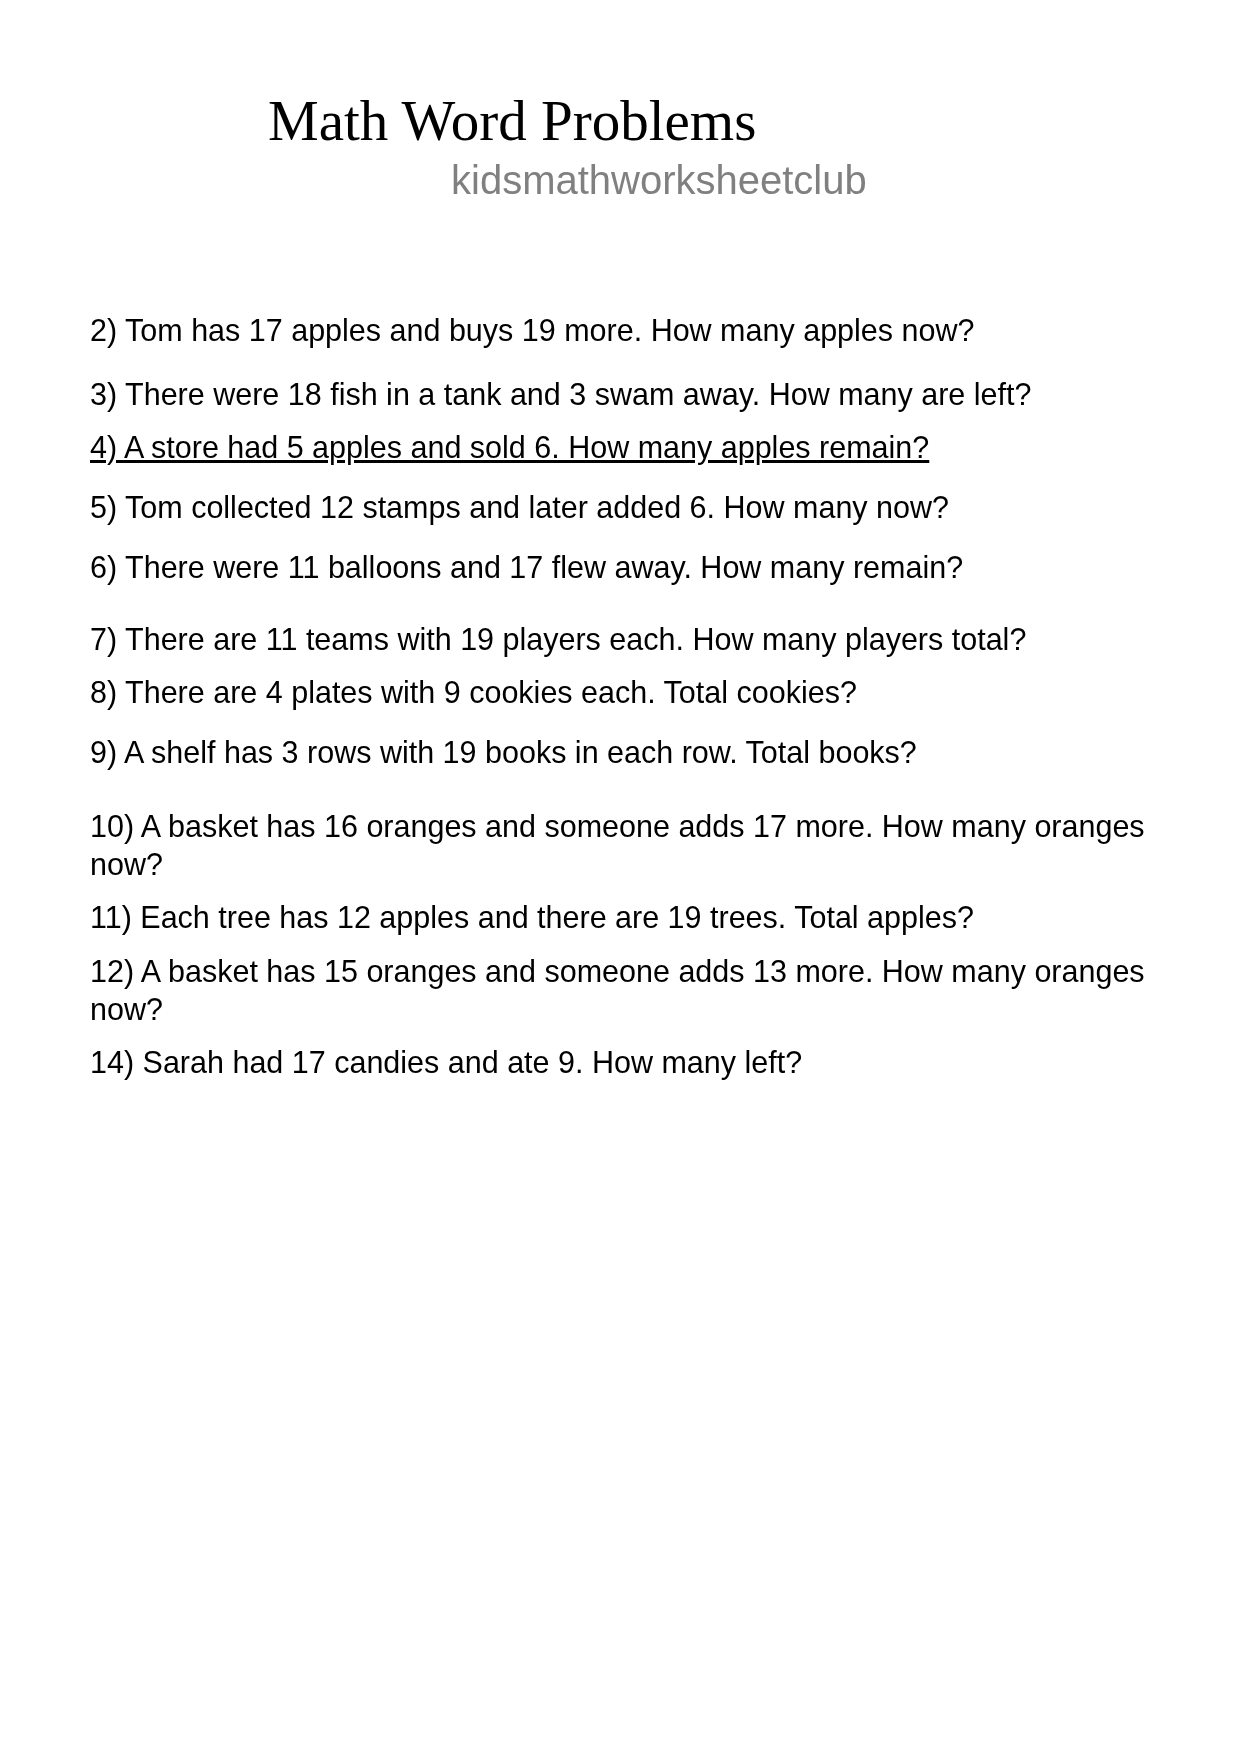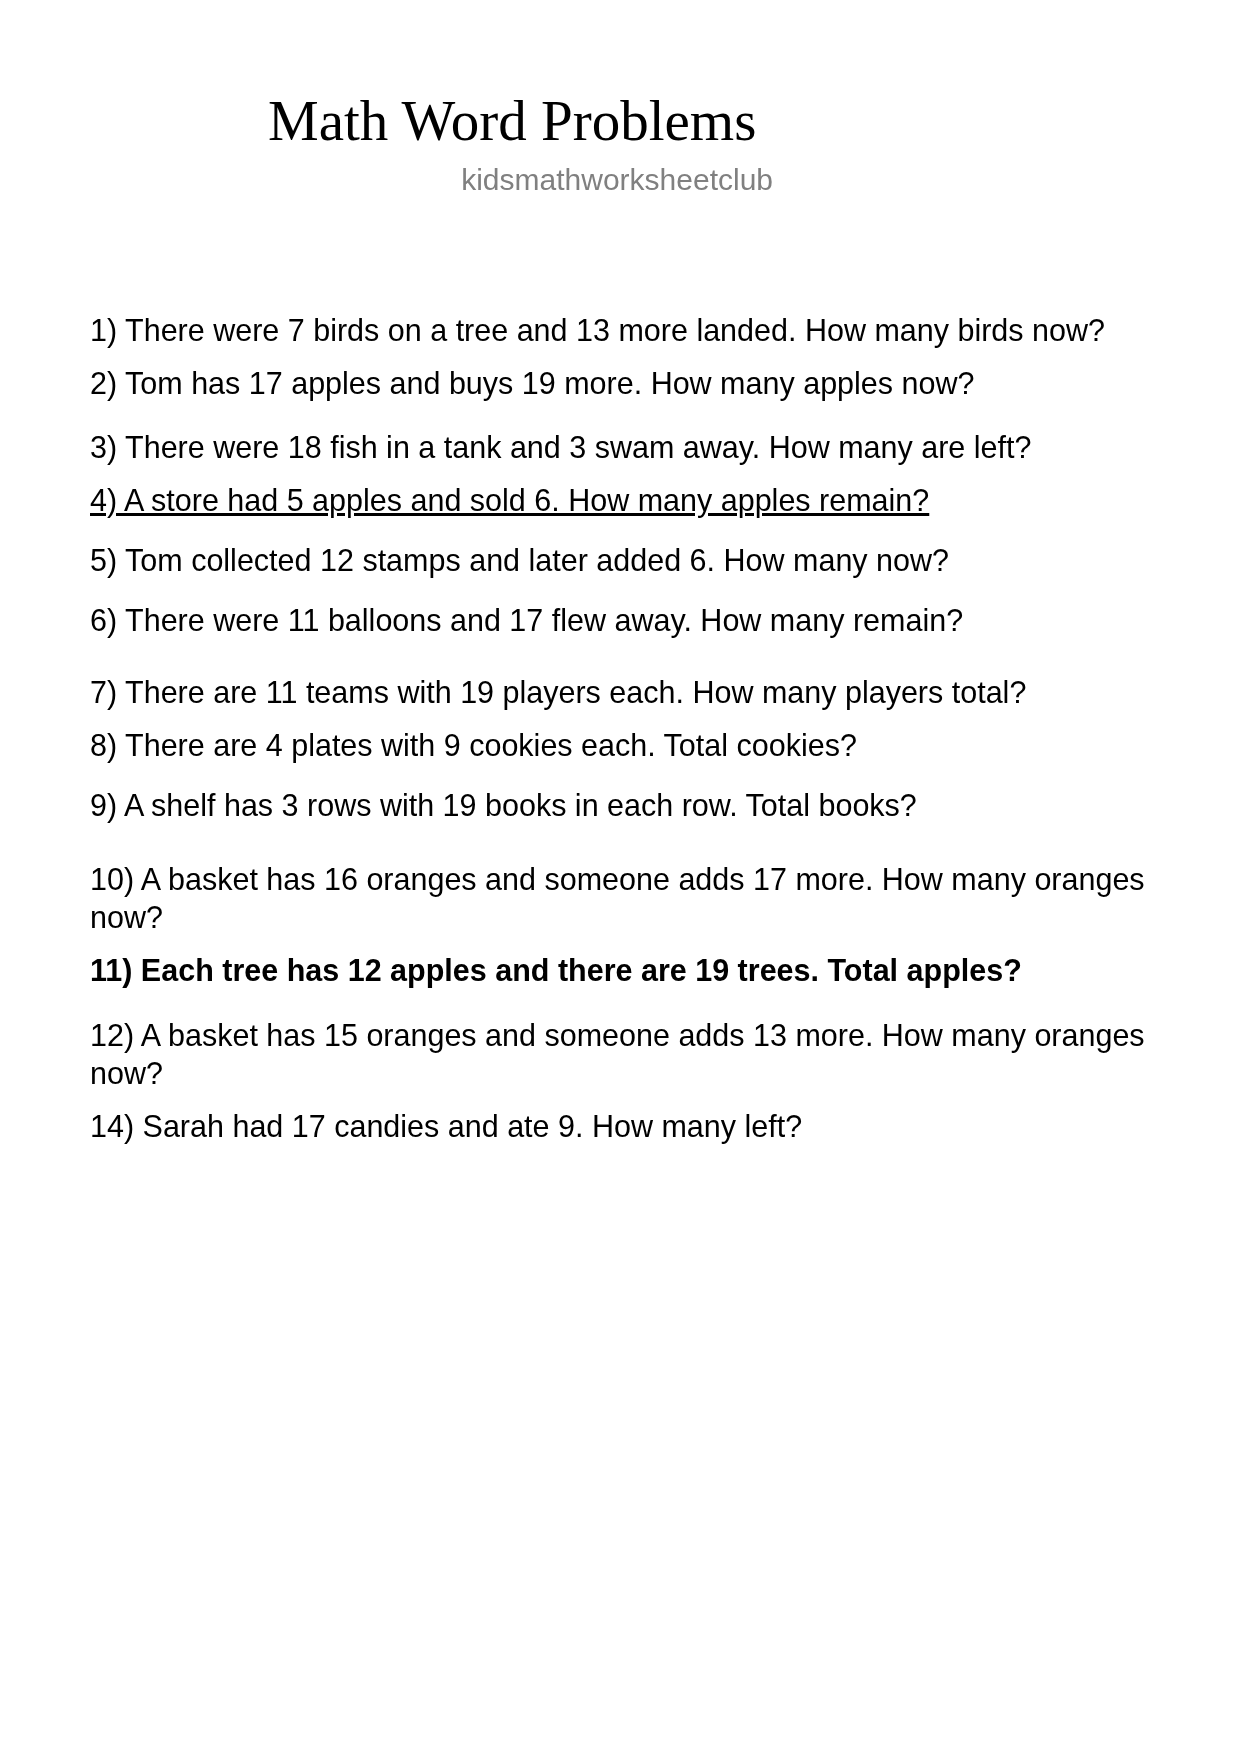--- a/index.html
+++ b/index.html
@@ -24,21 +24,21 @@
       letter-spacing: 0px;
       white-space: nowrap;
       font-family: Liberation Serif, serif;
     }
     .subtitle {
       position: absolute;
       left: 451px;
       top: 162px;
       width: 322px;
       text-align: right;
-      font-size: 30px;
+      font-size: 40px;
       line-height: 36px;
       color: #808080;
       white-space: nowrap;
     }
     .problems {
       position: absolute;
       left: 90px;
       top: 311px;
       width: 1060px;
       margin: 0;
@@ -53,27 +53,26 @@
     }
   </style>
 </head>
 <body>
 
 <div class="page">
   <h1 class="title" style="margin:0;font-weight:normal;">Math Word Problems</h1>
   <div class="subtitle">kidsmathworksheetclub</div>
 
   <ol class="problems">
-    <li class="problem">1) There were 7 birds on a tree and 13 more landed. How many birds now?</li>
     <li class="problem" style="margin-bottom:26px;">2) Tom has 17 apples and buys 19 more. How many apples now?</li>
     <li class="problem">3) There were 18 fish in a tank and 3 swam away. How many are left?</li>
     <li class="problem" style="margin-bottom:22px;text-decoration:underline;">4) A store had 5 apples and sold 6. How many apples remain?</li>
     <li class="problem" style="margin-bottom:22px;">5) Tom collected 12 stamps and later added 6. How many now?</li>
     <li class="problem" style="margin-bottom:34px;">6) There were 11 balloons and 17 flew away. How many remain?</li>
     <li class="problem">7) There are 11 teams with 19 players each. How many players total?</li>
     <li class="problem" style="margin-bottom:22px;">8) There are 4 plates with 9 cookies each. Total cookies?</li>
     <li class="problem" style="margin-bottom:36px;">9) A shelf has 3 rows with 19 books in each row. Total books?</li>
     <li class="problem">10) A basket has 16 oranges and someone adds 17 more. How many oranges now?</li>
-    <li class="problem" style="margin-bottom:27px;font-weight:bold;">11) Each tree has 12 apples and there are 19 trees. Total apples?</li>
+    <li class="problem" style="margin-bottom:16px;">11) Each tree has 12 apples and there are 19 trees. Total apples?</li>
     <li class="problem">12) A basket has 15 oranges and someone adds 13 more. How many oranges now?</li>
     <li class="problem">14) Sarah had 17 candies and ate 9. How many left?</li>
   </ol>
 </div>
 
 </body></html>

